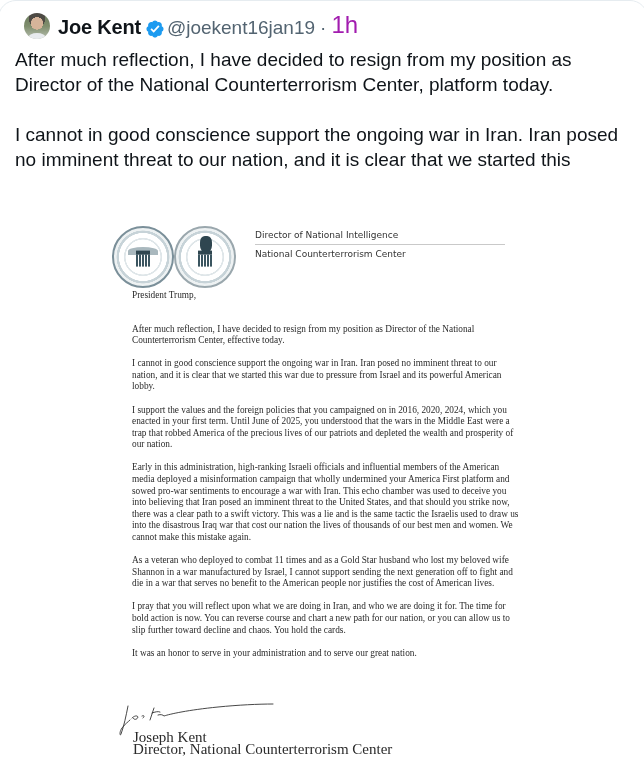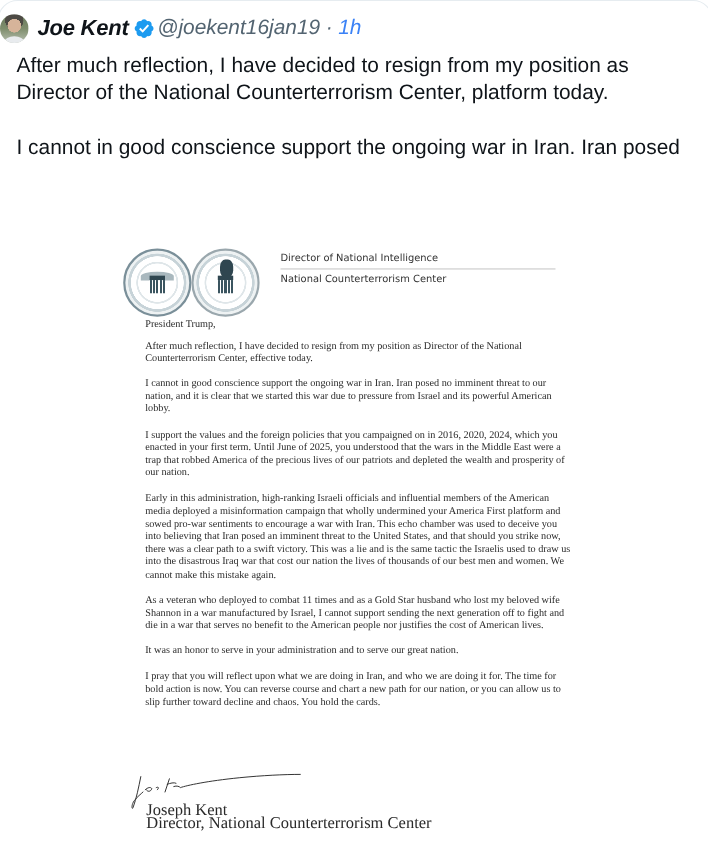--- a/index.html
+++ b/index.html
@@ -19,27 +19,26 @@
       left: -2px;
       top: 0;
       width: 650px;
       height: 800px;
       border: 1px solid #e6ecf0;
       border-radius: 18px;
       pointer-events: none;
     }
     .header {
       position: absolute;
-      left: 0;
+      left: 24px;
       top: 13px;
       height: 26px;
       display: flex;
-      align-items: center;
+      align-items: flex-end;
       white-space: nowrap;
-      font-style: italic;
     }
     .avatar {
       width: 26px;
       height: 26px;
       border-radius: 50%;
       overflow: hidden;
       position: relative;
       background: radial-gradient(circle at 50% 40%, #d6b49a 0 30%, transparent 31%),
                   radial-gradient(circle at 50% 22%, #4d4a44 0 34%, transparent 35%),
                   linear-gradient(180deg, #6b7a5e 0%, #7e8d6c 50%, #b7bfb0 100%);
@@ -69,22 +68,22 @@
       margin-left: 2px;
       font-size: 19px;
       color: #536471;
     }
     .dot {
       margin: 0 5px;
       font-size: 19px;
       color: #536471;
     }
     .time {
-      font-size: 19px;
-      color: #3b82f6;
+      font-size: 24px;
+      color: #a21caf;
     }
     .tweet-text {
       position: absolute;
       left: 15px;
       top: 47px;
       width: 620px;
       font-size: 19px;
       line-height: 25px;
       color: #0f1419;
     }
@@ -147,21 +146,21 @@
     .letter-body {
       position: absolute;
       left: 132px;
       top: 90px;
       width: 390px;
       font-family: "Liberation Serif", "DejaVu Serif", serif;
       font-size: 9.3px;
       line-height: 11.6px;
       color: #2a2a2a;
     }
-    .letter-body .salutation { margin-bottom: 8px; }
+    .letter-body .salutation { margin-bottom: 22px; }
     .letter-body p { margin-bottom: 11.5px; text-align: left; }
 
     .signature {
       position: absolute;
       left: 118px;
       top: 500px;
       width: 160px;
       height: 38px;
     }
     .signer {
@@ -193,20 +192,21 @@
   <span class="handle">@joekent16jan19</span>
   <span class="dot">·</span>
   <span class="time">1h</span>
 </div>
 
 <div class="tweet-text">
   <p>After much reflection, I have decided to resign from my position as</p>
   <p>Director of the National Counterterrorism Center, platform today.</p>
   <div class="gap"></div>
   <p>I cannot in good conscience support the ongoing war in Iran. Iran posed</p>
+  <p>no imminent threat to our nation, and it is clear that we started this</p>
 </div>
 
 <div class="letter">
   <div class="seal dni">
     <div class="wing"></div>
     <div class="inner"></div>
   </div>
   <div class="seal nctc">
     <div class="globe"></div>
     <div class="inner"></div>
@@ -216,22 +216,22 @@
     <span class="org-line-2">National Counterterrorism Center</span>
   </div>
 
   <div class="letter-body">
     <div class="salutation">President Trump,</div>
     <p>After much reflection, I have decided to resign from my position as Director of the National Counterterrorism Center, effective today.</p>
     <p>I cannot in good conscience support the ongoing war in Iran. Iran posed no imminent threat to our nation, and it is clear that we started this war due to pressure from Israel and its powerful American lobby.</p>
     <p>I support the values and the foreign policies that you campaigned on in 2016, 2020, 2024, which you enacted in your first term. Until June of 2025, you understood that the wars in the Middle East were a trap that robbed America of the precious lives of our patriots and depleted the wealth and prosperity of our nation.</p>
     <p>Early in this administration, high-ranking Israeli officials and influential members of the American media deployed a misinformation campaign that wholly undermined your America First platform and sowed pro-war sentiments to encourage a war with Iran. This echo chamber was used to deceive you into believing that Iran posed an imminent threat to the United States, and that should you strike now, there was a clear path to a swift victory. This was a lie and is the same tactic the Israelis used to draw us into the disastrous Iraq war that cost our nation the lives of thousands of our best men and women. We cannot make this mistake again.</p>
     <p>As a veteran who deployed to combat 11 times and as a Gold Star husband who lost my beloved wife Shannon in a war manufactured by Israel, I cannot support sending the next generation off to fight and die in a war that serves no benefit to the American people nor justifies the cost of American lives.</p>
+    <p>I pray that you will reflect upon what we are doing in Iran, and who we are doing it for. The time for bold action is now. You can reverse course and chart a new path for our nation, or you can allow us to slip further toward decline and chaos. You hold the cards.</p>
     <p>It was an honor to serve in your administration and to serve our great nation.</p>
-    <p>I pray that you will reflect upon what we are doing in Iran, and who we are doing it for. The time for bold action is now. You can reverse course and chart a new path for our nation, or you can allow us to slip further toward decline and chaos. You hold the cards.</p>
   </div>
 
   <svg class="signature" viewBox="0 0 160 38">
     <path d="M10 6 C8 16 6 26 3 34 C2 37 1 32 4 28 C7 24 10 22 12 20 M14 18 C16 16 19 15 20 17 C19 20 16 20 15 18 M24 16 C26 15 27 16 25 18 M36 8 L32 20 M34 13 C37 12 40 11 42 12 M40 15 C43 14 45 15 46 16 C52 14 70 10 100 7 C120 5 140 4 155 4" fill="none" stroke="#333" stroke-width="0.9" stroke-linecap="round"></path>
   </svg>
 
   <div class="signer">
     <div>Joseph Kent</div>
     <div>Director, National Counterterrorism Center</div>
   </div>

